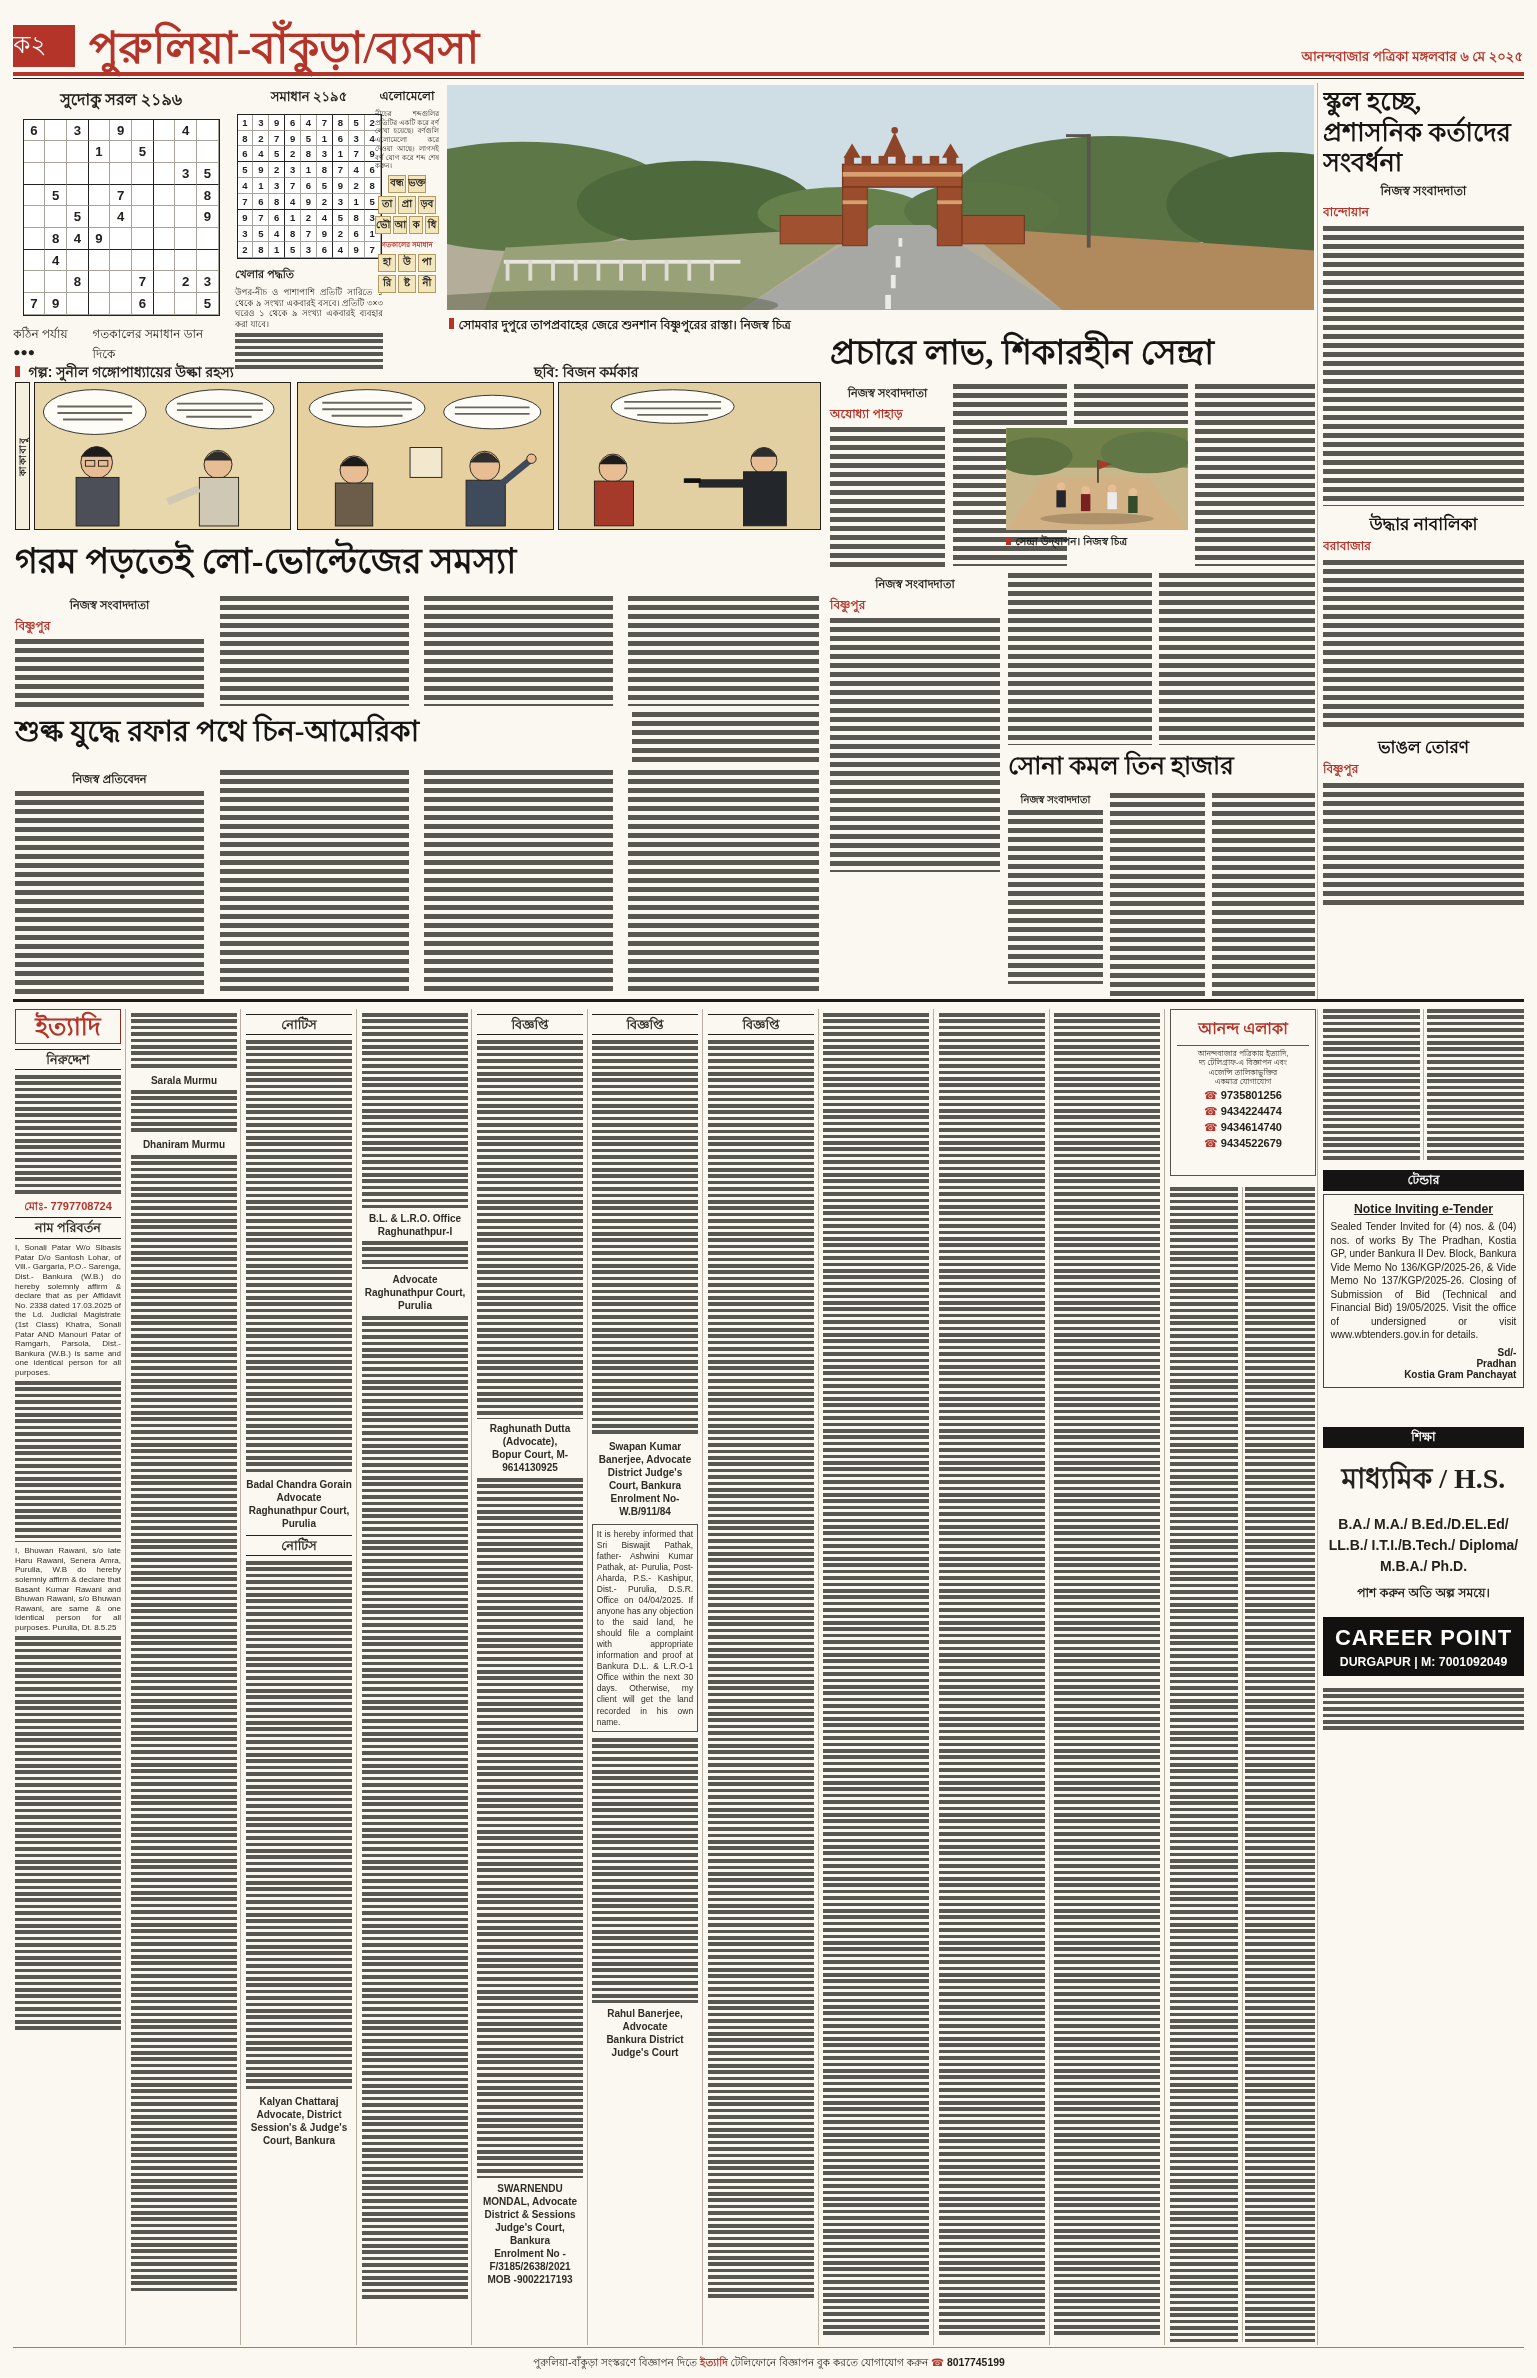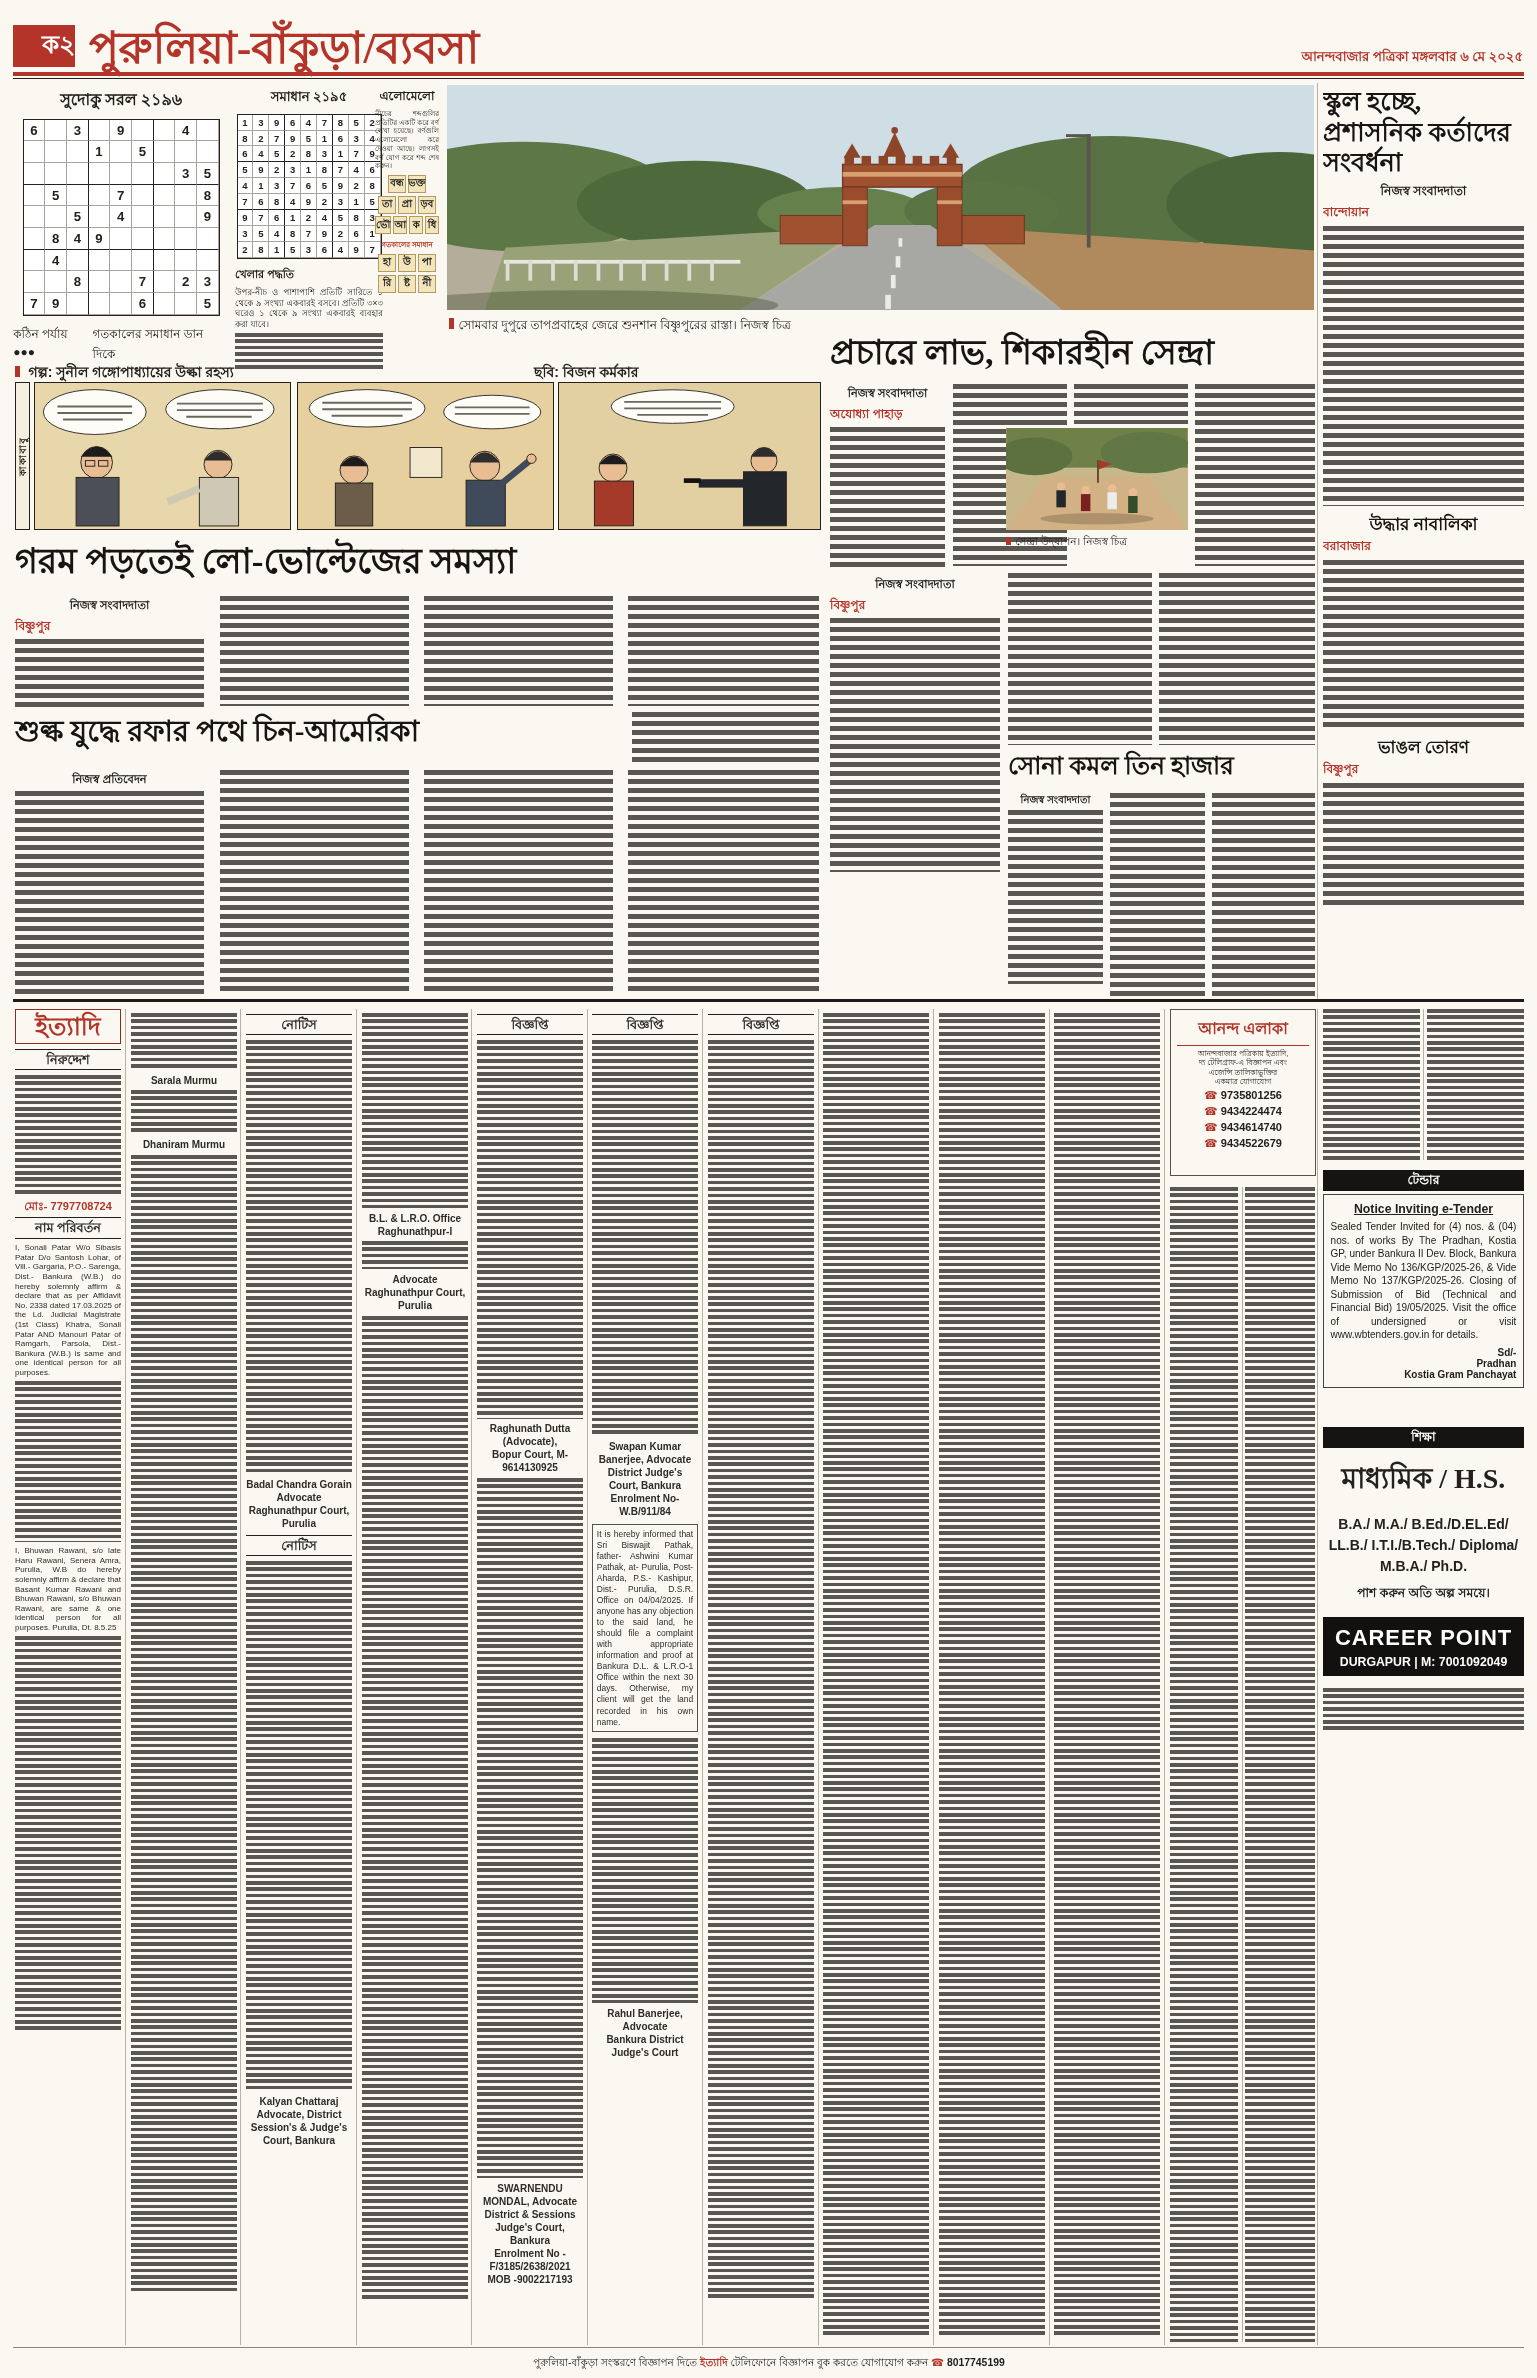--- a/index.html
+++ b/index.html
@@ -10,41 +10,41 @@
   .red{color:#b5342a}
   .hl{font-weight:700;color:#161513;font-family:"Liberation Serif","DejaVu Serif",serif;line-height:1.2}
   .byline{font-weight:700;text-align:center;font-size:11.4px;margin:2.8px 0 0.9px}
   .dl{color:#b5342a;font-weight:700;font-size:12px;margin-bottom:2.8px}
   .greek{background-image:repeating-linear-gradient(to bottom,rgba(44,42,37,.78) 0px,rgba(44,42,37,.78) 5.2px,rgba(0,0,0,0) 5.2px,rgba(0,0,0,0) 9px)}
   .greek-xs{background-image:repeating-linear-gradient(to bottom,rgba(44,42,37,.78) 0px,rgba(44,42,37,.78) 3.6px,rgba(0,0,0,0) 3.6px,rgba(0,0,0,0) 6.4px)}
   .rule-h{background:#1c1b19}
   .rule-v{position:absolute;width:0.9px;background:#b8b1a3}
   .red-bar{display:inline-block;width:4.7px;height:11.4px;background:#b5342a;margin-right:4.7px}
   
-  .badge{background:#b5342a;color:#fff;font-weight:700;display:flex;align-items:center;justify-content:flex-end;font-size:24.6px}
+  .badge{background:#b5342a;color:#fff;font-weight:400;display:flex;align-items:center;justify-content:flex-start;font-size:24.6px}
   .mast-title{color:#b5342a;font-weight:700;font-family:"Liberation Serif","DejaVu Serif",serif}
   
   .sd{display:grid;grid-template-columns:repeat(9,1fr);grid-template-rows:repeat(9,1fr);border:1.9px solid #222;background:#fff}
   .sd-cell{border-right:0.9px solid #a9a49a;border-bottom:0.9px solid #a9a49a;display:flex;align-items:center;justify-content:center;font-weight:700}
   .sd-cell.br{border-right:1.9px solid #222}
   .sd-cell.bb{border-bottom:1.9px solid #222}
   .puz-title{font-weight:700;text-align:center;font-family:"Liberation Serif","DejaVu Serif",serif}
   .tile-row{display:flex;gap:1.9px;justify-content:center;margin:2.8px 0}
   .tile{background:#f3e6bd;border:0.9px solid #b39a5e;width:18px;height:18px;display:flex;align-items:center;justify-content:center;font-weight:700;font-size:10px}
   
   .cf-col{position:absolute;top:1009px;height:1336px;overflow:hidden;font-size:8px;line-height:1.2;text-align:justify;color:#2e2c27}
   .cf-hdr{font-weight:700;text-align:center;font-size:12.8px;border-top:1.4px solid #23211d;border-bottom:1.4px solid #23211d;padding:1.9px 0;margin:4.7px 0}
   .cf-bold{font-weight:700;text-align:center;font-size:10px;line-height:1.3;margin:2px 0}
   .cf-greek{margin:3.8px 0}
   .bar-hdr{background:#151412;color:#fff;font-weight:700;text-align:center;font-size:12.3px;display:flex;align-items:center;justify-content:center}
   .phone-row{font-weight:700;font-size:11px;text-align:center;margin:2.8px 0}
   .phone-row::before{content:"☎ ";color:#b5342a}
   .panel{position:absolute;top:382px;height:148px;border:1.9px solid #23211d;background:#e8d7aa}
   .vlabel{writing-mode:vertical-rl;transform:rotate(180deg);font-size:9.5px;font-weight:700;letter-spacing:1.9px;display:flex;align-items:center;justify-content:center}
-  .caption{font-weight:400;font-size:12px}
+  .caption{font-weight:700;font-size:12px}
   .tiny{font-size:8.5px;line-height:1.25}
 </style>
 </head>
 <body>
 
 <div class="page">
 
   <div class="abs badge" style="left:13.2px;top:24.6px;width:62px;height:42px">
     <span>ক২</span>
   </div>

